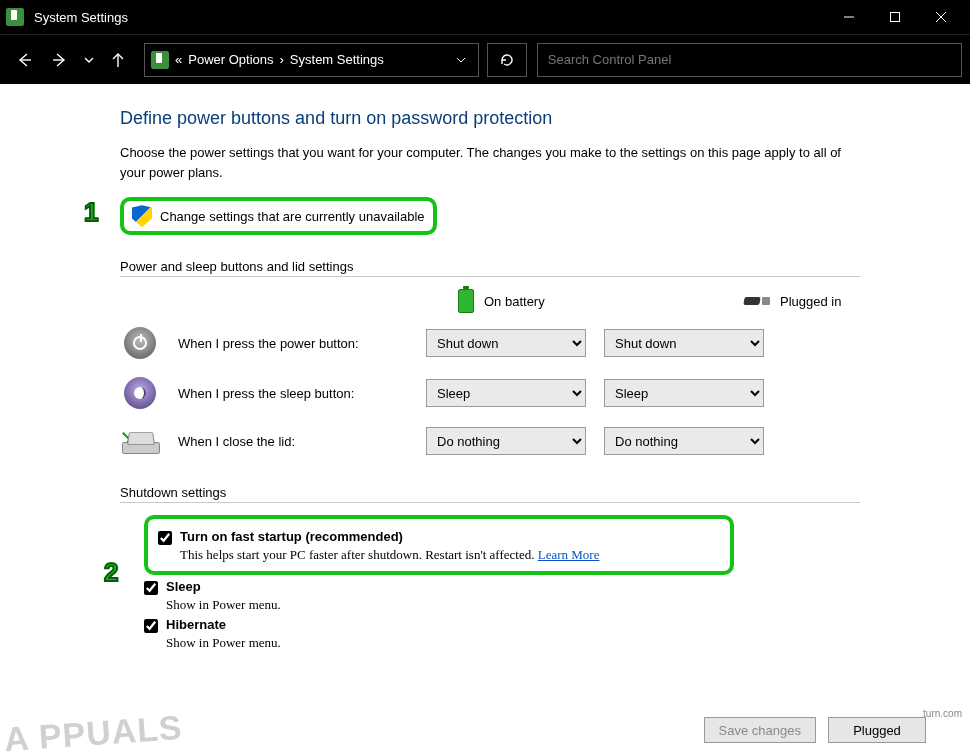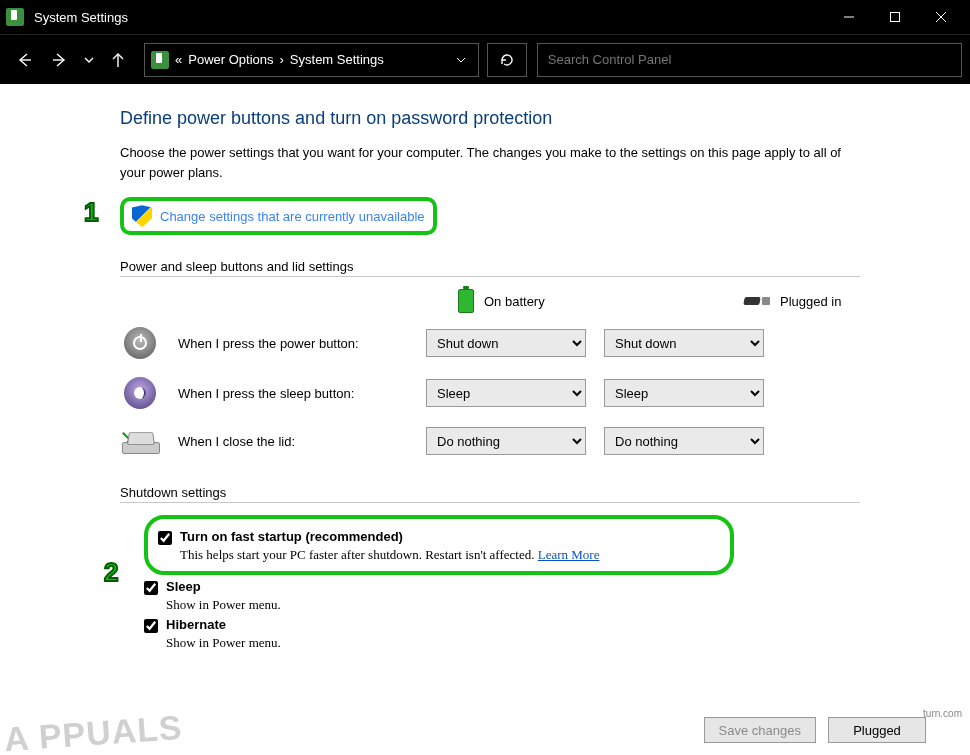--- a/index.html
+++ b/index.html
@@ -84,21 +84,21 @@
     padding:4px 8px;
     border:4px solid #14c314;
     border-radius:10px;
     margin-bottom:18px;
   }
   .shield-icon{
     width:20px;height:22px;
     background:linear-gradient(135deg,#0b66d0 0 50%,#ffd400 50% 100%);
     clip-path: polygon(50% 0,100% 10%,100% 60%,50% 100%,0 60%,0 10%);
   }
-  .change-link{ color:#3b82f6; }
+  .change-link{ color:#000000; }
   .section-title{
     font-size:13px;
     margin:6px 0 12px;
     border-bottom:1px solid #c9c9c9;
     padding-bottom:2px;
     max-width:740px;
   }
   .cols-header{display:flex;align-items:center;margin-left:290px;gap:110px;margin-bottom:14px;padding-left:48px;}
   .col-head{display:flex;align-items:center;gap:10px;width:190px;}
   .battery-icon{width:16px;height:24px;background:#2fb82f;border-radius:2px;position:relative;border:1px solid #1a7a1a;}
@@ -123,21 +123,21 @@
     background:#eaeaea;
     border:1px solid #9a9a9a;
     font-size:13px;
     padding:0 6px;
   }
   .shutdown-section{margin-top:30px;}
   .fast-startup-box{
     margin-left:24px;
     max-width:590px;
     border:4px solid #14c314;
-    border-radius:20px;
+    border-radius:10px;
     padding:6px 10px 8px;
   }
   .chk-row{display:flex;gap:8px;align-items:flex-start;margin:4px 0 2px 24px;}
   .fast-startup-box .chk-row{margin-left:0;}
   .chk{width:14px;height:14px;margin-top:2px;accent-color:#000;}
   .chk-label strong{font-weight:700;}
   .chk-desc{margin-left:46px;font-size:13px;font-family:Liberation Serif, serif;}
   .fast-startup-box .chk-desc{margin-left:22px;}
   .learn-link{color:#0a53c7;text-decoration:underline;}
   .footer-btns{

